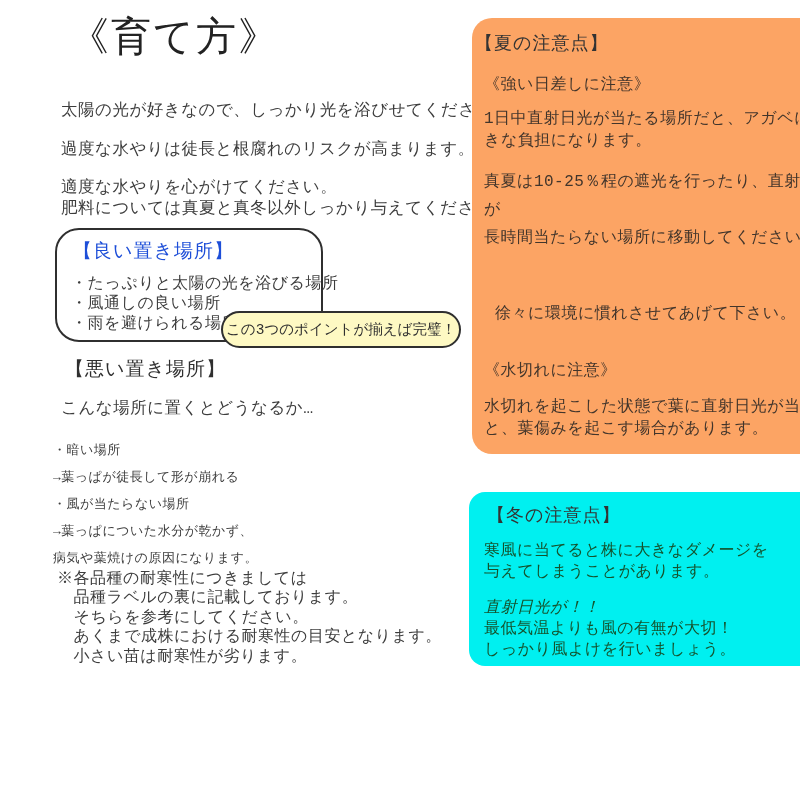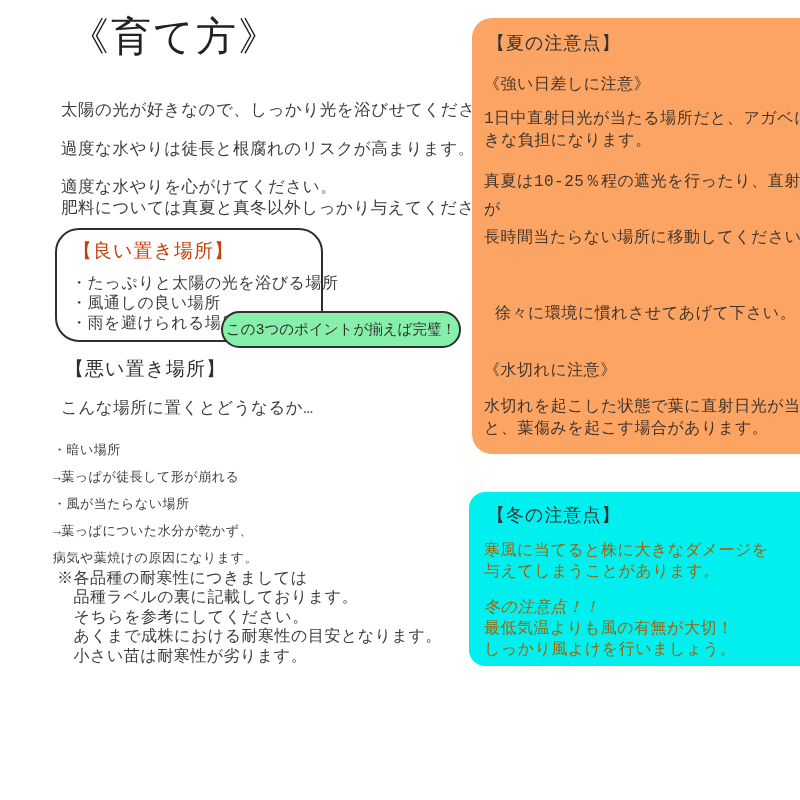--- a/index.html
+++ b/index.html
@@ -20,56 +20,56 @@
   .body-text{font-size:16.5px;line-height:21px;letter-spacing:0.5px;color:#3d3d3d;}
   .intro-1{left:14px;top:100px;}
   .intro-2{left:14px;top:139px;}
   .intro-3{left:14px;top:177px;}
 
   .good-box{
     left:8px;top:228px;width:268px;height:114px;
     border:2px solid #2f2f2f;border-radius:24px;background:#ffffff;
     box-sizing:border-box;
   }
-  .good-heading{left:26px;top:238px;font-size:19px;color:#c2410c;letter-spacing:1px;}
+  .good-heading{left:26px;top:238px;font-size:19px;color:#1d4ed8;letter-spacing:1px;}
   .good-items{left:24px;top:274px;font-size:16px;line-height:20px;letter-spacing:0.5px;}
 
   .bubble{
     left:174px;top:311px;width:240px;height:37px;
-    border:2px solid #2f2f2f;border-radius:19px;background:#86efac;
+    border:2px solid #2f2f2f;border-radius:19px;background:#fef9c3;
     box-sizing:border-box;z-index:5;
     display:flex;align-items:center;justify-content:center;
   }
   .bubble span{font-size:14.5px;color:#2f2f2f;letter-spacing:0px;}
 
   .bad-heading{left:18px;top:356px;font-size:19px;color:#2f2f2f;letter-spacing:1px;}
   .bad-intro{left:14px;top:398px;}
   .bad-list{left:6px;top:437px;font-size:13px;line-height:27px;letter-spacing:0.5px;}
 
   .note{left:10px;top:570px;font-size:16px;line-height:19.4px;letter-spacing:0.5px;}
 
   .summer-box{
     left:425px;top:18px;width:364px;height:436px;
     border-radius:20px;box-sizing:border-box;
   }
   .winter-box{
     left:422px;top:492px;width:365px;height:174px;
     border-radius:16px;box-sizing:border-box;
   }
   .box-heading{font-size:18px;color:#333;letter-spacing:1px;}
-  .summer-heading{left:440px;top:31px;text-align:right;}
+  .summer-heading{left:428px;top:31px;text-align:right;}
   .summer-sub1{left:437px;top:74px;}
   .summer-p1{left:437px;top:108px;line-height:22px;}
   .summer-p2{left:437px;top:168px;line-height:28px;}
   .summer-p3{left:437px;top:248px;line-height:22px;}
   .summer-p4{left:448px;top:303px;}
   .summer-sub2{left:437px;top:360px;}
   .summer-p5{left:437px;top:396px;line-height:22px;}
   .box-text{font-size:16px;letter-spacing:0.5px;color:#42352b;}
-  .winter-text{color:#a16207;}
+  .winter-text{color:#14532d;}
 
   .winter-heading{left:440px;top:503px;}
   .winter-p1{left:437px;top:541px;line-height:21px;}
   .winter-point{left:437px;top:597px;font-style:italic;}
   .winter-p2{left:437px;top:619px;line-height:21px;}
 </style>
 </head>
 <body>
 
 <div id="page">
@@ -114,17 +114,17 @@
 長時間当たらない場所に移動してください。</div>
   <div class="abs box-text summer-p4">徐々に環境に慣れさせてあげて下さい。</div>
   <div class="abs box-text summer-sub2">《水切れに注意》</div>
   <div class="abs box-text summer-p5 pre">水切れを起こした状態で葉に直射日光が当たる
 と、葉傷みを起こす場合があります。</div>
 
   <div class="abs winter-box" style="background-color: rgb(0, 240, 240);"></div>
   <div class="abs box-heading winter-heading">【冬の注意点】</div>
   <div class="abs box-text winter-text winter-p1 pre">寒風に当てると株に大きなダメージを
 与えてしまうことがあります。</div>
-  <div class="abs box-text winter-text winter-point">冬の注意点！！</div>
+  <div class="abs box-text winter-text winter-point">直射日光が！！</div>
   <div class="abs box-text winter-text winter-p2 pre">最低気温よりも風の有無が大切！
 しっかり風よけを行いましょう。</div>
 
 </div>
 
 </body></html>

